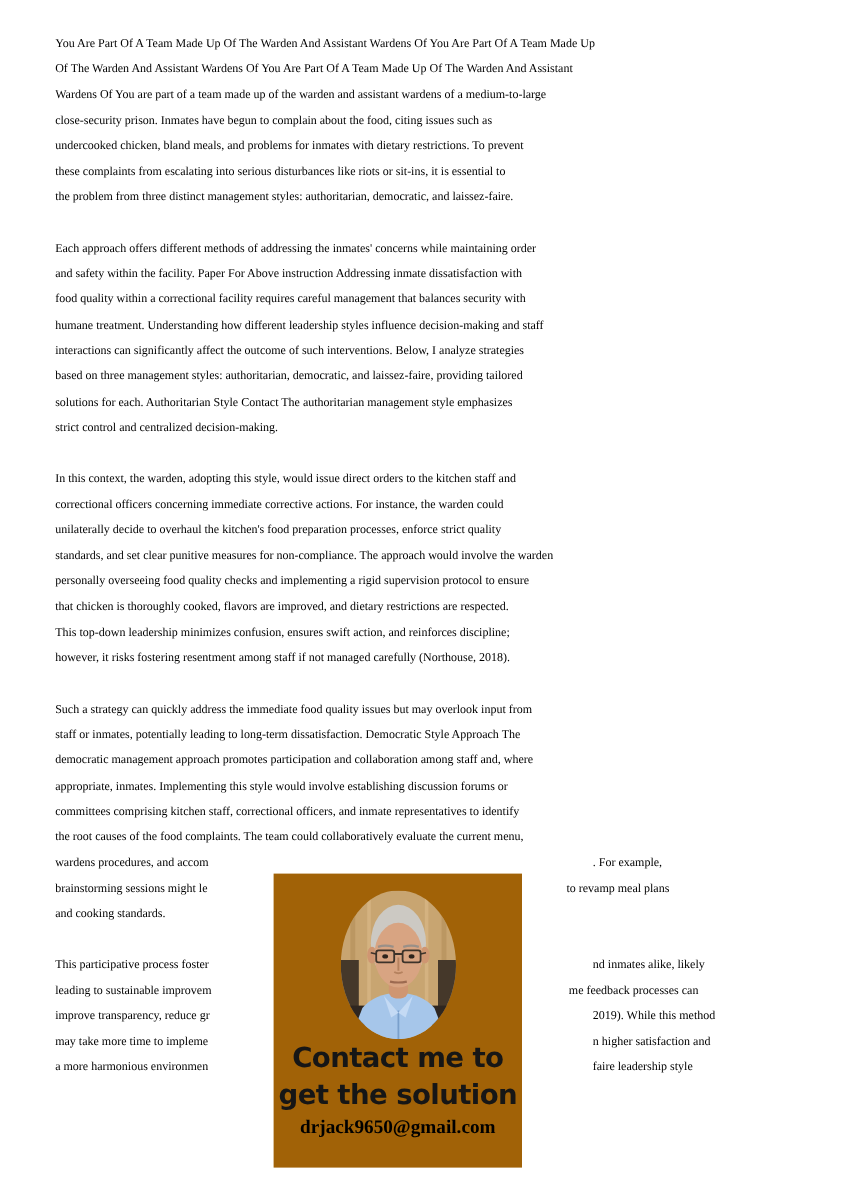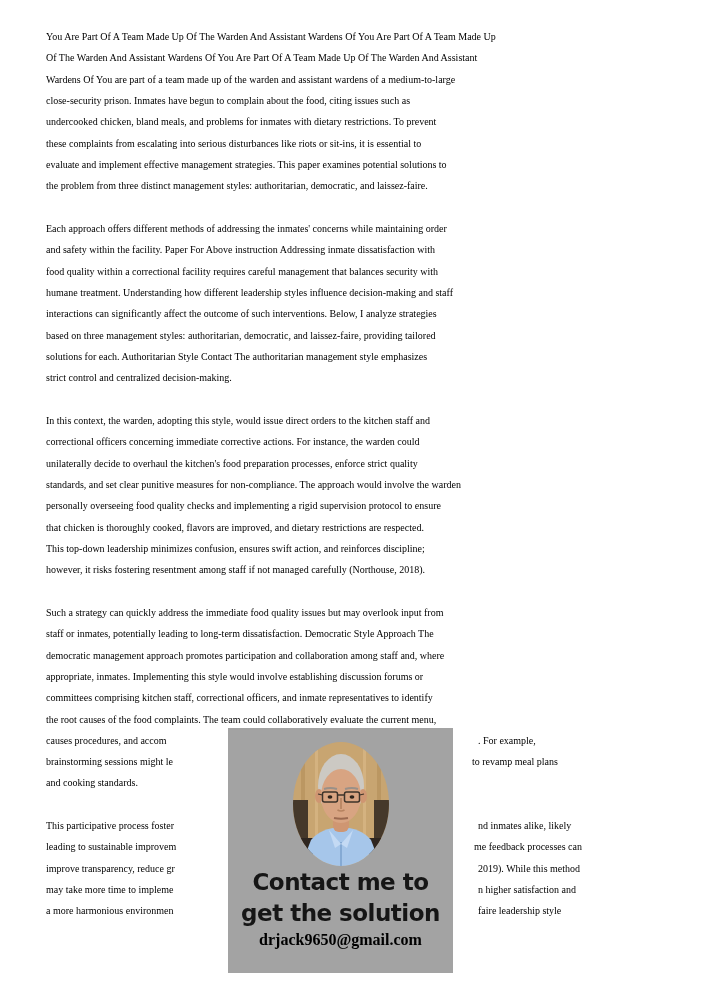--- a/index.html
+++ b/index.html
@@ -8,27 +8,27 @@
     overflow:hidden;font-family:"Liberation Serif",serif;color:#000;
   }
   .doc{
     position:absolute;left:46px;top:26px;width:660px;
     font-size:10px;line-height:21.33px;color:#000000;
   }
   .para{margin:0 0 21.33px 0;}
   .para.gap-lg{margin-top:4px;}
   .line{white-space:nowrap;height:21.33px;position:relative;overflow:visible;}
   .frag{position:absolute;top:0;}
-  .rx-432{left:416px;padding-left:16px;}
+  .rx-432{left:432px;padding-left:16px;}
   .rx-428{left:428px;}
   .rx-426{left:426px;}
 
   .ad{
-    position:absolute;left:228px;top:728px;width:225px;height:245px;
-    background:#a3a3a3;display:flex;flex-direction:column;align-items:center;
+    position:absolute;left:228px;top:728px;width:207px;height:245px;
+    background:#a16207;display:flex;flex-direction:column;align-items:center;
   }
   .photo{
     margin-top:14px;width:96px;height:124px;border-radius:50%;
     overflow:hidden;flex:none;
   }
   .photo svg{display:block;}
   .ad-heading{
     font-family:"DejaVu Sans",sans-serif;font-weight:700;font-size:23px;
     line-height:31px;color:#161616;text-align:center;margin-top:1px;
     letter-spacing:-0.5px;white-space:nowrap;
@@ -45,21 +45,20 @@
 
   <div class="doc">
 
     <div class="para">
       <div class="line">You Are Part Of A Team Made Up Of The Warden And Assistant Wardens Of You Are Part Of A Team Made Up</div>
       <div class="line">Of The Warden And Assistant Wardens Of You Are Part Of A Team Made Up Of The Warden And Assistant</div>
       <div class="line">Wardens Of You are part of a team made up of the warden and assistant wardens of a medium-to-large</div>
       <div class="line">close-security prison. Inmates have begun to complain about the food, citing issues such as</div>
       <div class="line">undercooked chicken, bland meals, and problems for inmates with dietary restrictions. To prevent</div>
       <div class="line">these complaints from escalating into serious disturbances like riots or sit-ins, it is essential to</div>
-      <div class="line">evaluate and implement effective management strategies. This paper examines potential solutions to</div>
       <div class="line">the problem from three distinct management styles: authoritarian, democratic, and laissez-faire.</div>
     </div>
 
     <div class="para">
       <div class="line">Each approach offers different methods of addressing the inmates' concerns while maintaining order</div>
       <div class="line">and safety within the facility. Paper For Above instruction Addressing inmate dissatisfaction with</div>
       <div class="line">food quality within a correctional facility requires careful management that balances security with</div>
       <div class="line">humane treatment. Understanding how different leadership styles influence decision-making and staff</div>
       <div class="line">interactions can significantly affect the outcome of such interventions. Below, I analyze strategies</div>
       <div class="line">based on three management styles: authoritarian, democratic, and laissez-faire, providing tailored</div>
@@ -79,21 +78,21 @@
     </div>
 
     <div class="para">
       <div class="line">Such a strategy can quickly address the immediate food quality issues but may overlook input from</div>
       <div class="line">staff or inmates, potentially leading to long-term dissatisfaction. Democratic Style Approach The</div>
       <div class="line">democratic management approach promotes participation and collaboration among staff and, where</div>
       <div class="line">appropriate, inmates. Implementing this style would involve establishing discussion forums or</div>
       <div class="line">committees comprising kitchen staff, correctional officers, and inmate representatives to identify</div>
       <div class="line">the root causes of the food complaints. The team could collaboratively evaluate the current menu,</div>
       <div class="line">
-        <span>causes procedures, and accom</span>
+        <span>wardens procedures, and accom</span>
         <span class="frag rx-432">. For example,</span>
       </div>
       <div class="line">
         <span>brainstorming sessions might le</span>
         <span class="frag rx-426">to revamp meal plans</span>
       </div>
       <div class="line">and cooking standards.</div>
     </div>
 
     <div class="para gap-lg">

